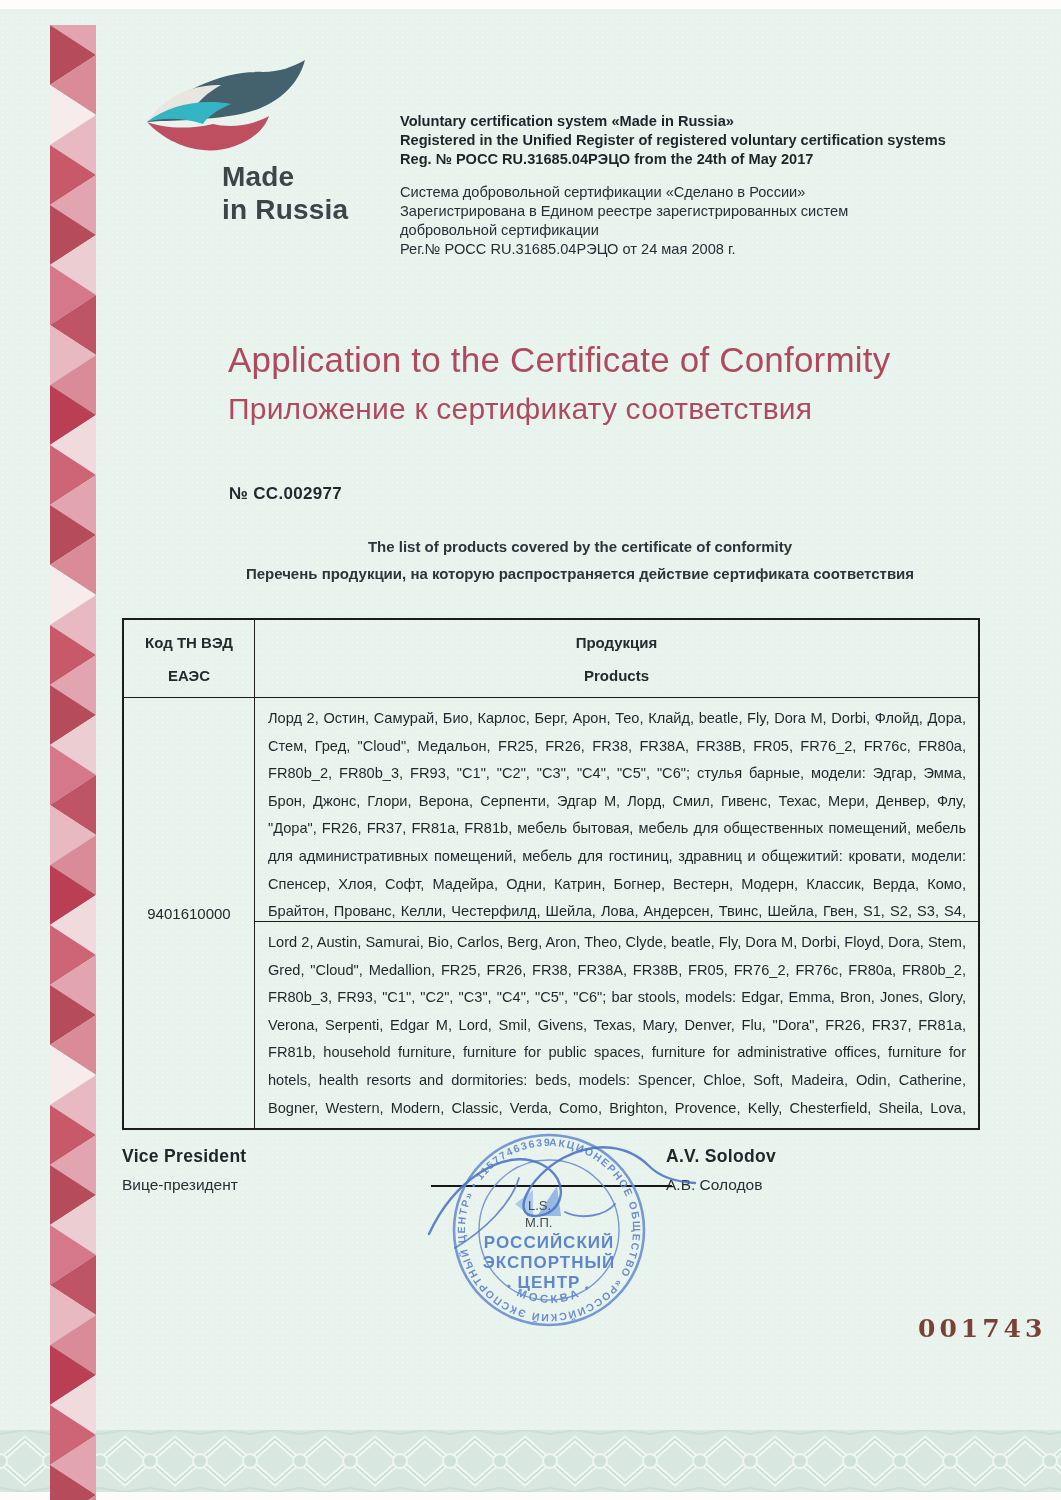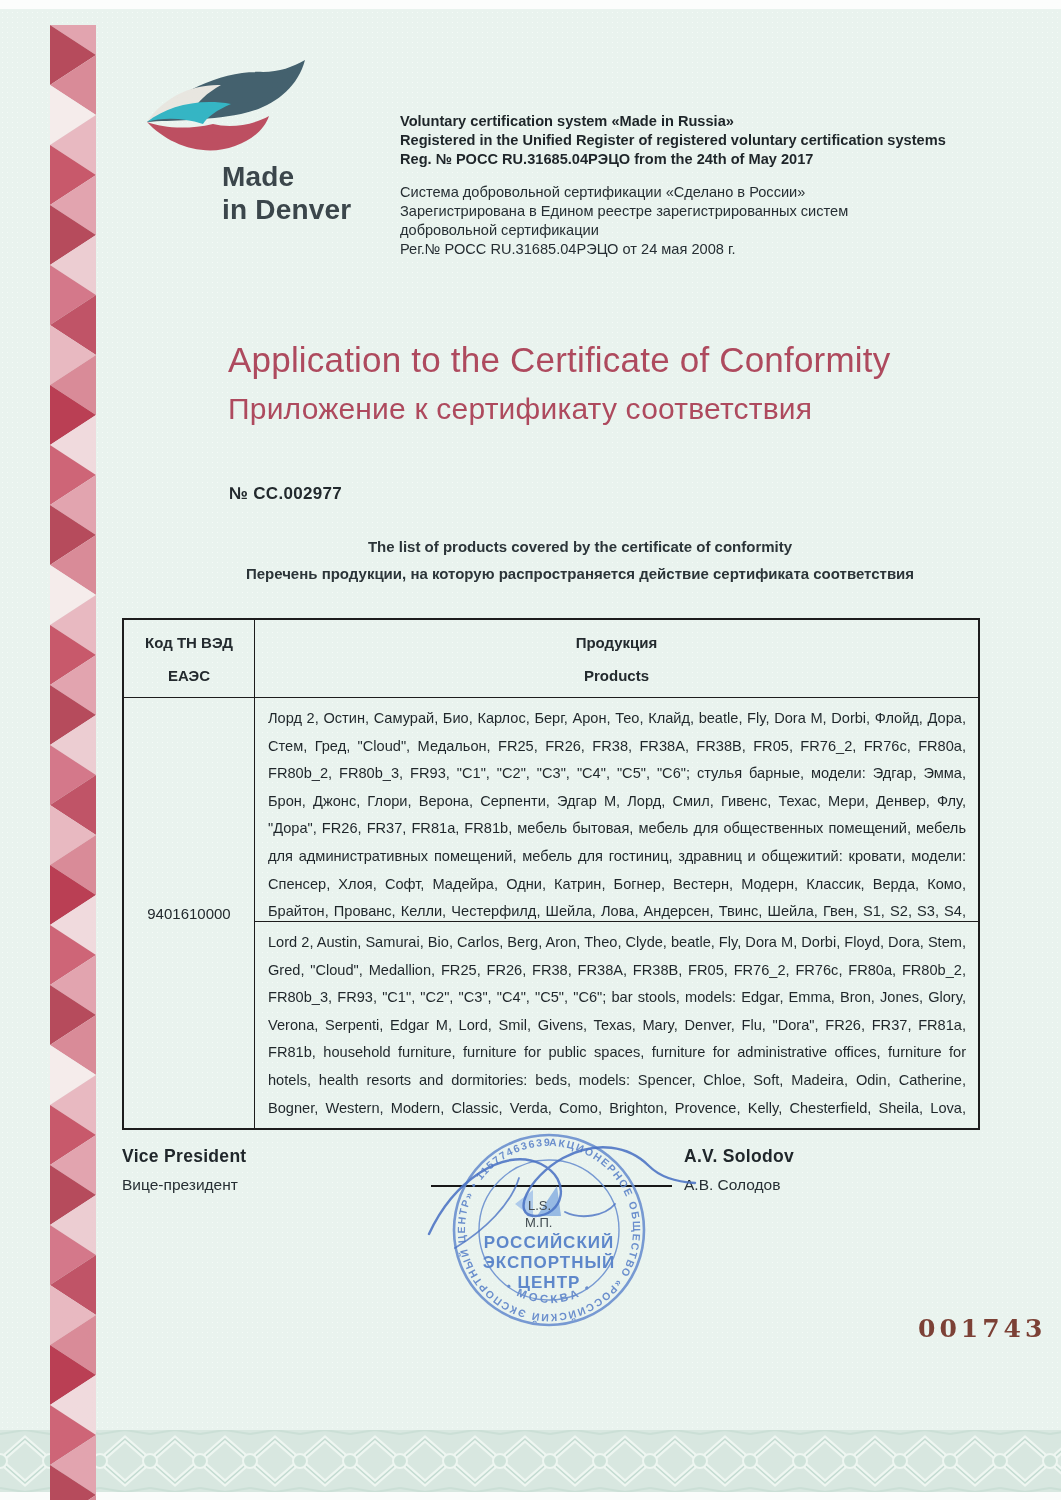--- a/index.html
+++ b/index.html
@@ -36,21 +36,21 @@
   .ptable .hc{border-bottom:1.5px solid #1d1d1d;display:flex;flex-direction:column;align-items:center;justify-content:center;gap:16px;font-size:15px;font-weight:600;color:#232a2e;}
   .ptable .code-col{grid-row:2 / span 2;border-right:1.5px solid #1d1d1d;display:flex;align-items:center;justify-content:center;font-size:15px;color:#232a2e;}
   .ptable .hc.first{border-right:1.5px solid #1d1d1d;}
   .cell-text{
     padding:7px 12px 0 13px;font-size:14.6px;line-height:27.6px;text-align:justify;
     color:#1f262a;overflow:hidden;box-sizing:border-box;
   }
   .cell-ru{border-bottom:1.5px solid #1d1d1d;}
   
   .sig-left{position:absolute;left:122px;top:1146px;}
-  .sig-right{position:absolute;left:684px;top:1146px;}
+  .sig-right{position:absolute;left:666px;top:1146px;}
   .sig-role-en,.sig-name-en{font-size:17.5px;font-weight:bold;color:#20272b;letter-spacing:.3px;}
   .sig-role-ru,.sig-name-ru{margin-top:9px;font-size:15.5px;color:#262e33;}
   .sig-line{position:absolute;left:431px;top:1185px;width:241px;height:2px;background:#171717;z-index:3;}
   .stamp{position:absolute;left:415px;top:1120px;width:290px;height:240px;z-index:4;}
   .serial{position:absolute;left:918px;top:1314px;font-family:"DejaVu Serif", serif;font-size:25px;font-weight:600;letter-spacing:4px;color:#7c4136;}
   .band{position:absolute;left:0;top:1430px;width:1061px;height:62px;z-index:1;}
   .band-foot{position:absolute;left:0;top:1492px;width:1061px;height:8px;background:#fbfcfb;}
 </style>
 </head>
 <body>
@@ -133,21 +133,21 @@
   <div class="band-foot"></div>
 
   <svg class="bird" viewBox="0 0 180 108">
     <path d="M14,62 C45,30 92,10 130,12 C146,12 160,7 172,0 C164,30 138,48 108,54 C72,61 38,60 14,62 Z" fill="#44616e"></path>
     <path d="M14,62 C30,38 58,24 88,25 C74,33 64,42 60,51 C42,50 26,55 14,62 Z" fill="#e8e6e0"></path>
     <path d="M14,62 C34,46 66,38 98,44 C84,50 74,57 70,64 C48,57 28,58 14,62 Z" fill="#35b5c4"></path>
     <path d="M14,62 C34,84 70,98 102,86 C120,80 132,68 136,56 C118,66 96,68 80,64 C54,70 30,68 14,62 Z" fill="#bd4f61"></path>
   </svg>
   <div class="logo-text">
     <div>Made</div>
-    <div>in Denver</div>
+    <div>in Russia</div>
   </div>
 
   <div class="hdr">
     <div class="en">
       <div>Voluntary certification system «Made in Russia»</div>
       <div>Registered in the Unified Register of registered voluntary certification systems</div>
       <div>Reg. № РОСС RU.31685.04РЭЦО from the 24th of May 2017</div>
     </div>
     <div class="ru">
       <div>Система добровольной сертификации «Сделано в России»</div>

